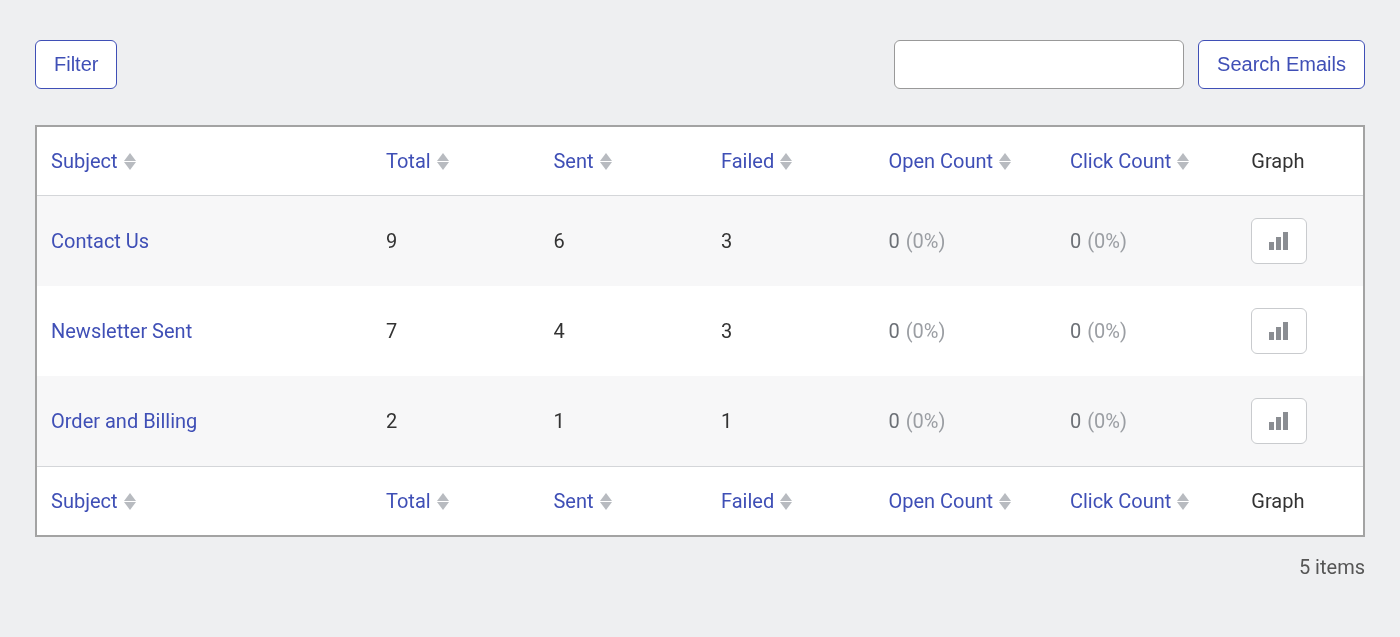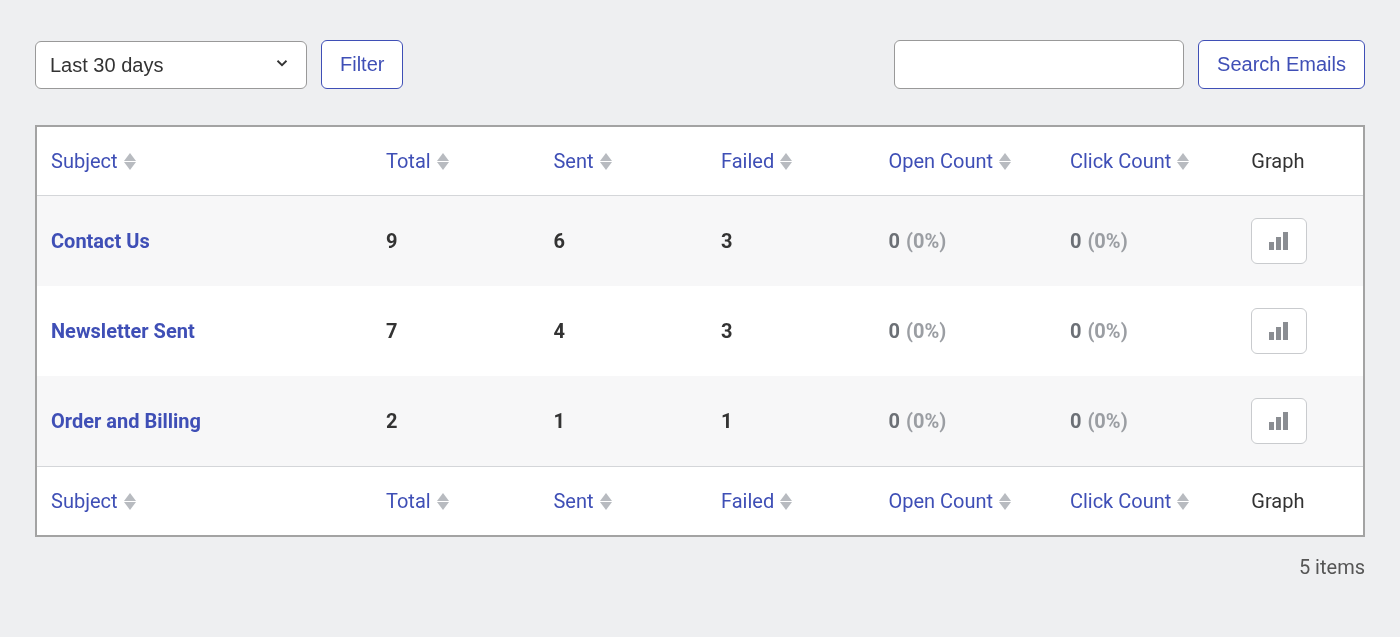--- a/index.html
+++ b/index.html
@@ -66,21 +66,21 @@
     }
     table {
       width: 100%;
       border-collapse: collapse;
       table-layout: fixed;
     }
     th, td {
       text-align: left;
       padding: 22px 14px;
       font-size: 20px;
-      font-weight: 700;
+      font-weight: 400;
       vertical-align: middle;
     }
     thead th, tfoot th {
       color: #3f4fb6;
       font-weight: 400;
     }
     thead th.graph-col, tfoot th.graph-col {
       color: #333;
     }
     thead tr { border-bottom: 1px solid #d4d6d9; }
@@ -130,30 +130,20 @@
     }
     .col-subject { width: 24%; }
     .col-num { width: 12%; }
     .col-metric { width: 13%; }
     .col-graph { width: 9%; text-align: left; }
   </style>
 </head>
 <body>
 
 <div class="toolbar">
-  <div class="select-wrap">
-    <select class="date-select">
-      <option>Last 30 days</option>
-    </select>
-    <span class="chev">
-      <svg width="18" height="18" viewBox="0 0 24 24" fill="none" stroke="currentColor" stroke-width="2.4">
-          <polyline points="6 9 12 15 18 9"></polyline>
-        </svg>
-    </span>
-  </div>
   <button class="btn-outline">Filter</button>
   <div class="spacer"></div>
   <input class="search-input" type="text" value="" style="">
   <button class="btn-outline">Search Emails</button>
 </div>
 
 <div class="table-wrap">
   <table>
     <colgroup>
       <col class="col-subject">

